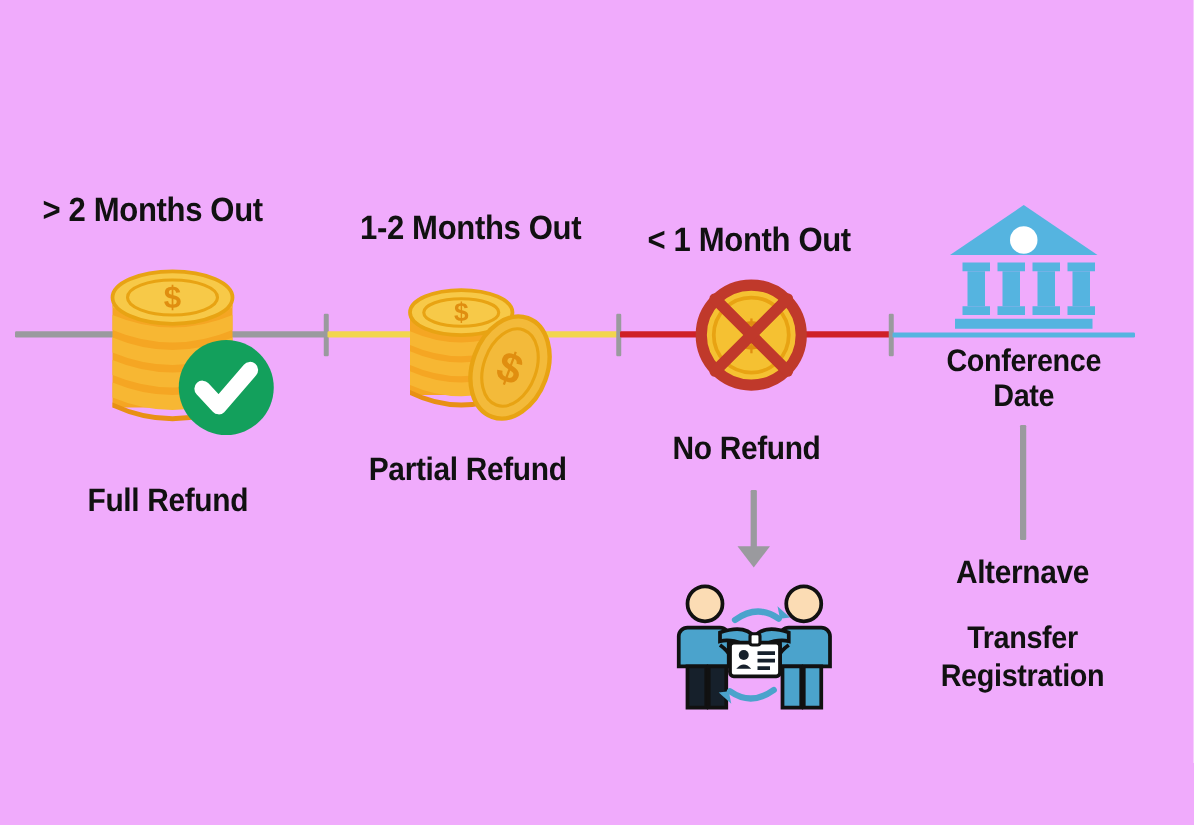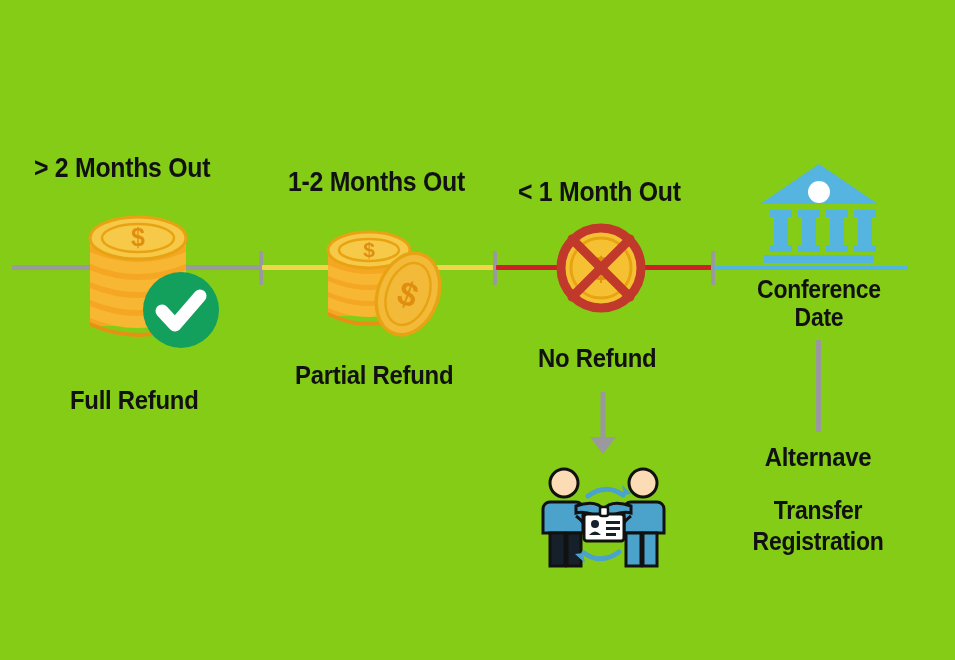--- a/index.html
+++ b/index.html
@@ -8,21 +8,21 @@
     padding: 0;
     background: #ffffff;
   }
   body {
     font-family: "Liberation Sans", sans-serif;
   }
   #canvas {
     position: relative;
     width: 955px;
     height: 660px;
-    background: #84cc16;
+    background: #f0abfc;
     overflow: hidden;
   }
 
   
   .axis-seg {
     position: absolute;
     height: 5px;
     border-radius: 1px;
   }
   .axis-tick {

